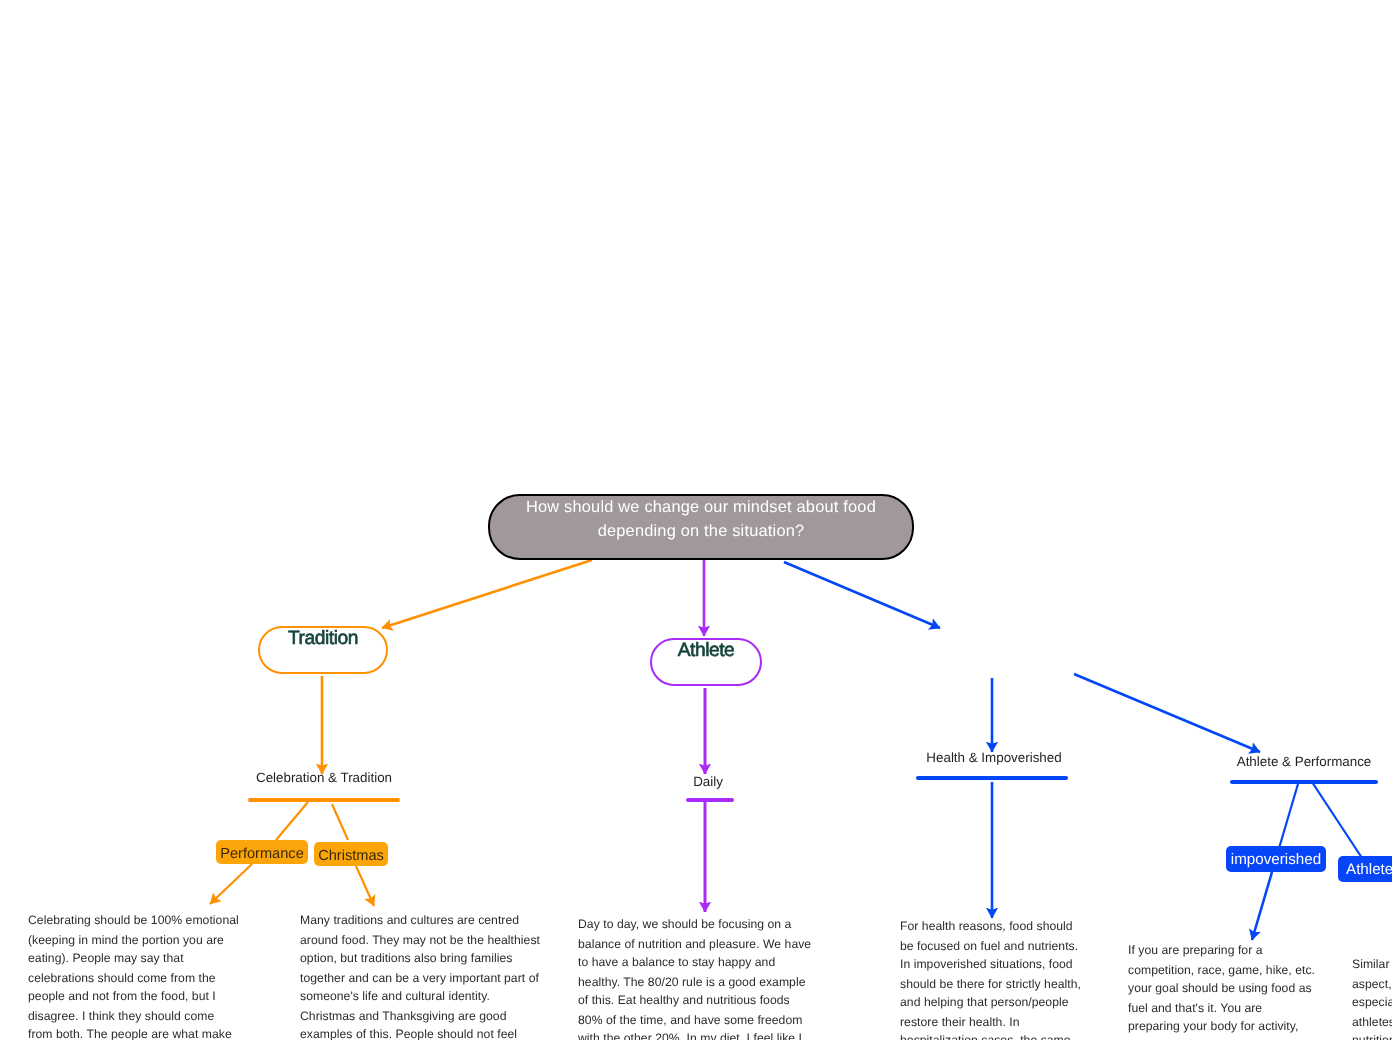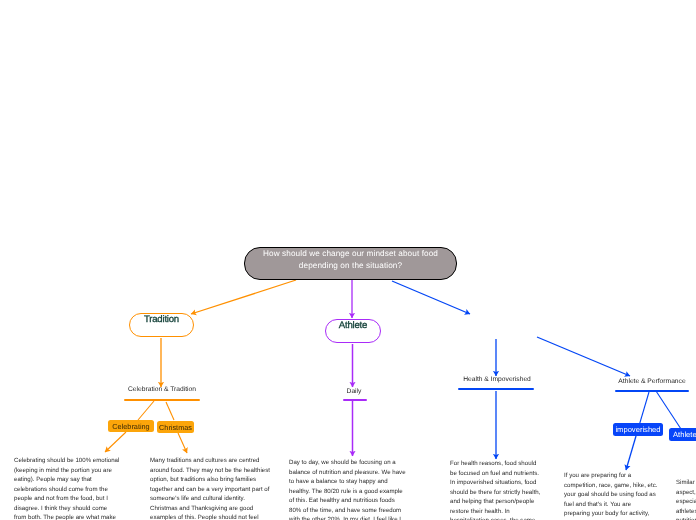--- a/index.html
+++ b/index.html
@@ -83,21 +83,21 @@
   <div class="glabel" style="left:354px;top:388px;font-size:6.7px;">Daily</div>
   <div class="gline" style="left:355px;top:399px;width:24px;background:#A92BF8;"></div>
 
   <div class="glabel" style="left:497px;top:376px;font-size:6.7px;">Health &amp; Impoverished</div>
   <div class="gline" style="left:496px;top:388px;width:76px;background:#0346F5;"></div>
 
   <div class="glabel" style="left:652px;top:378px;font-size:6.7px;">Athlete &amp; Performance</div>
   <div class="gline" style="left:652px;top:390px;width:74px;background:#0346F5;"></div>
 
   <div class="leafbox" style="left:108px;top:420px;width:46px;height:12px;background:#FCA50A;color:#3B2A05;font-size:7.3px;">
-    <span>Celebrating</span>
+    <span>Performance</span>
   </div>
   <div class="leafbox" style="left:157px;top:421px;width:37px;height:12px;background:#FCA50A;color:#3B2A05;font-size:7.3px;">
     <span>Christmas</span>
   </div>
   <div class="leafbox" style="left:613px;top:423px;width:50px;height:13px;background:#0745F9;color:#ffffff;font-size:7.6px;">
     <span>impoverished</span>
   </div>
   <div class="leafbox" style="left:669px;top:428px;width:42px;height:13px;background:#0745F9;color:#ffffff;font-size:7.6px;justify-content:flex-start;padding-left:4px;">
     <span>Athlete</span>
   </div>

